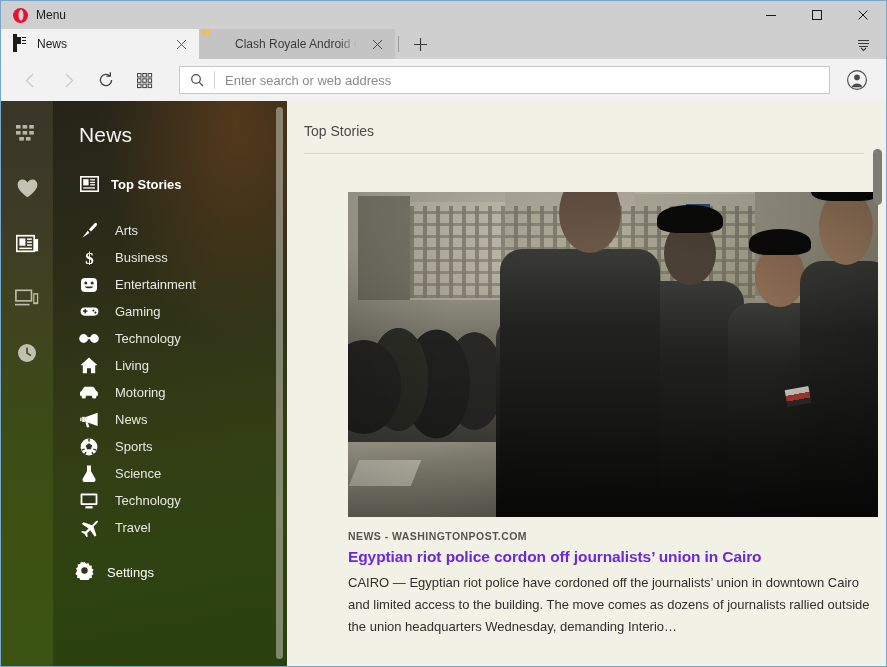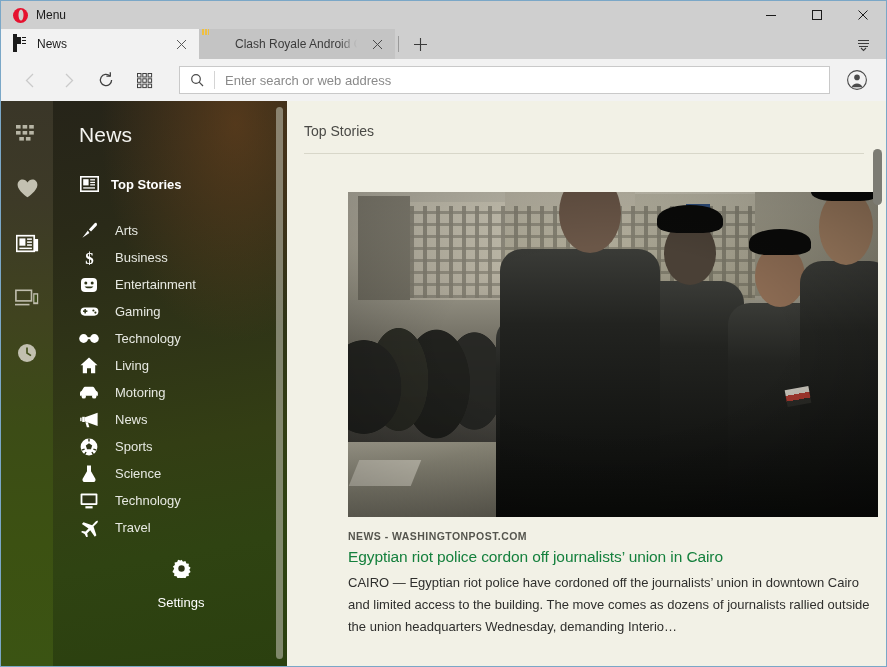--- a/index.html
+++ b/index.html
@@ -229,21 +229,20 @@
     display: flex; align-items: center; justify-content: center;
     color: #ffffff;
   }
   .cat-item .lbl {
     color: #e7e9e2; font-size: 13px;
   }
   .settings-row {
     display: flex; align-items: center; gap: 13px;
     height: 27px; padding-left: 22px; margin-top: 18px;
     cursor: default;
-    flex-direction: column;
   }
   .settings-row .lbl { color: #ffffff; font-size: 13px; }
 
   .panel-scroll {
     position: absolute; right: 4px; top: 6px;
     width: 7px; height: 552px;
     border-radius: 4px;
     background: rgba(180,180,165,.62);
     cursor: default;
   }
@@ -371,22 +370,22 @@
   }
 
   .art-source {
     margin-top: 13px;
     font-size: 10.5px; font-weight: bold;
     letter-spacing: .45px;
     color: #55554e;
   }
   .art-title {
     margin-top: 6px;
-    font-size: 15.5px; font-weight: normal;
-    color: #15803d;
+    font-size: 15.5px; font-weight: bold;
+    color: #6d28d9;
     letter-spacing: -.1px;
   }
   .art-body {
     margin-top: 6px;
     font-size: 13px; line-height: 22px;
     color: #2f2f2d;
     width: 528px;
   }
   .main-scroll {
     position: absolute; right: 4px; top: 48px;

